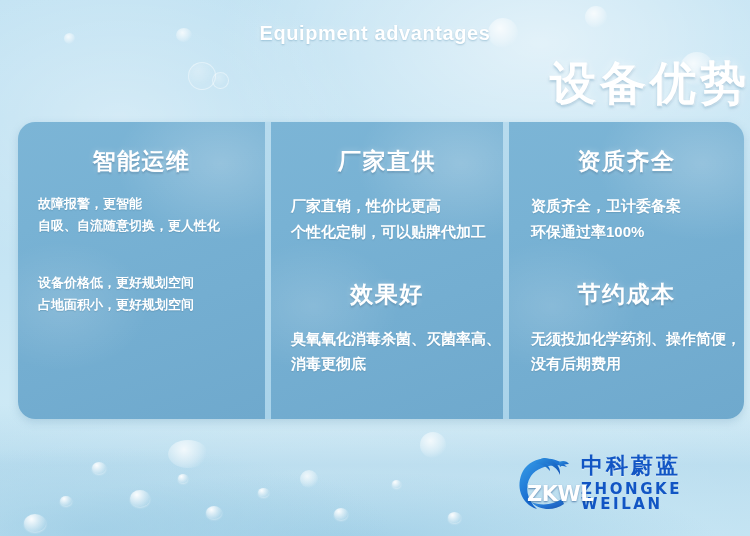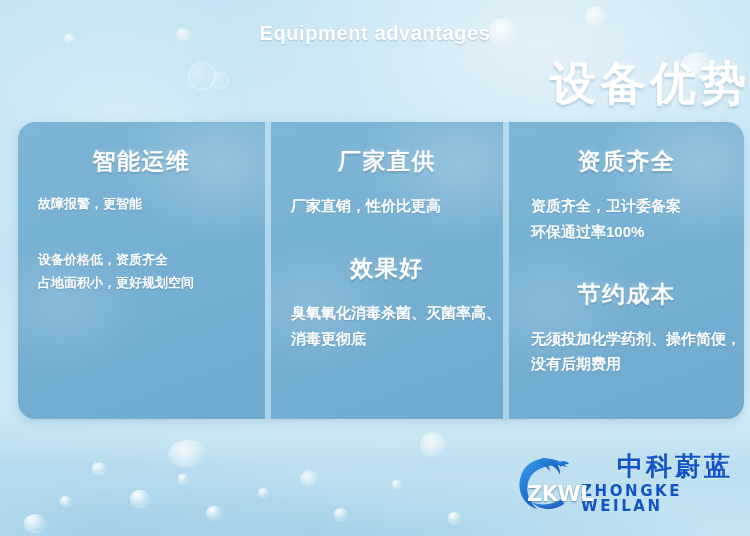--- a/index.html
+++ b/index.html
@@ -169,26 +169,25 @@
     color: #ffffff;
     text-shadow: 0 1px 2px rgba(10,60,120,0.55);
     z-index: 3;
     font-family: "DejaVu Sans", sans-serif;
   }
   .logo-text {
     margin-left: 4px;
     line-height: 1;
   }
   .logo-cn {
-    font-size: 26px;
+    font-size: 22px;
     font-weight: bold;
     letter-spacing: 3px;
     color: #1155c4;
     text-shadow: 0 1px 1px rgba(255,255,255,0.55);
-    margin-left: 36px;
   }
   .logo-en {
     margin-top: 5px;
     font-size: 15px;
     font-weight: bold;
     letter-spacing: 2.6px;
     color: #1155c4;
     font-family: "DejaVu Sans", sans-serif;
   }
 </style>
@@ -227,33 +226,35 @@
     <div class="subtitle-en">Equipment advantages</div>
     <div class="title-cn">设备优势</div>
   </div>
 
   <div class="panels">
 
     <div class="panel panel-1">
       <div class="block">
         <div class="block-title">智能运维</div>
         <div class="block-line">故障报警，更智能</div>
-      </div>
-      <div class="block">
-        <div class="block-line">设备价格低，资质齐全</div>
+        <div class="block-line">自吸、自流随意切换，更人性化</div>
+      </div>
+      <div class="block">
+        <div class="block-line">设备价格低，更好规划空间</div>
         <div class="block-line">占地面积小，更好规划空间</div>
       </div>
     </div>
 
     <div class="panel-gap"></div>
 
     <div class="panel panel-2">
       <div class="block">
         <div class="block-title">厂家直供</div>
         <div class="block-line">厂家直销，性价比更高</div>
+        <div class="block-line">个性化定制，可以贴牌代加工</div>
       </div>
       <div class="block">
         <div class="block-title">效果好</div>
         <div class="block-line">臭氧氧化消毒杀菌、灭菌率高、</div>
         <div class="block-line">消毒更彻底</div>
       </div>
     </div>
 
     <div class="panel-gap"></div>
 

